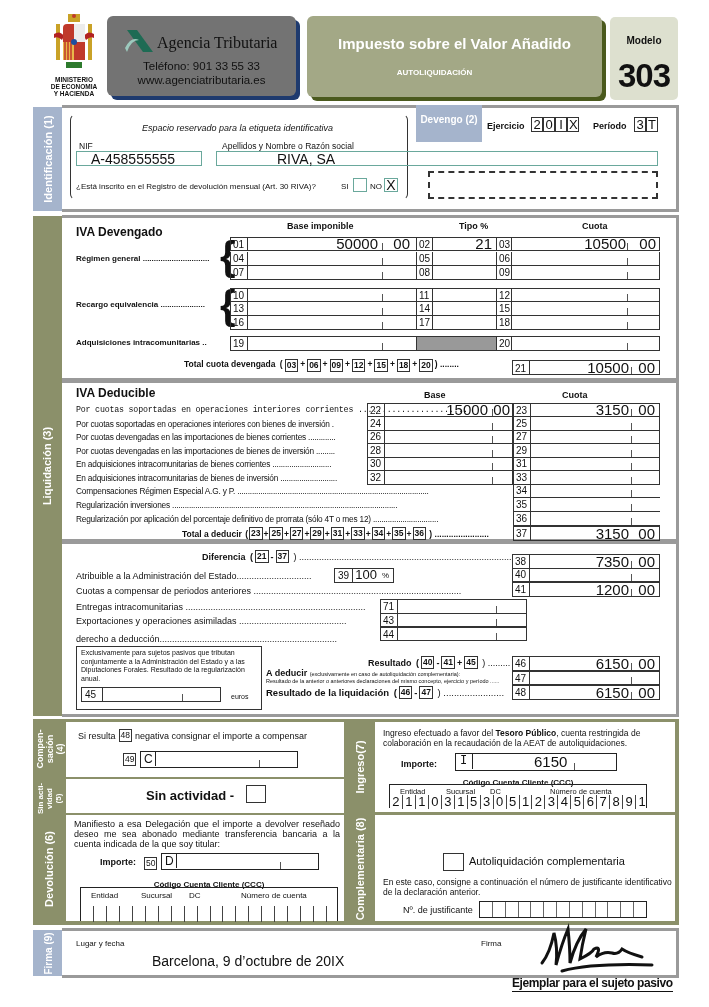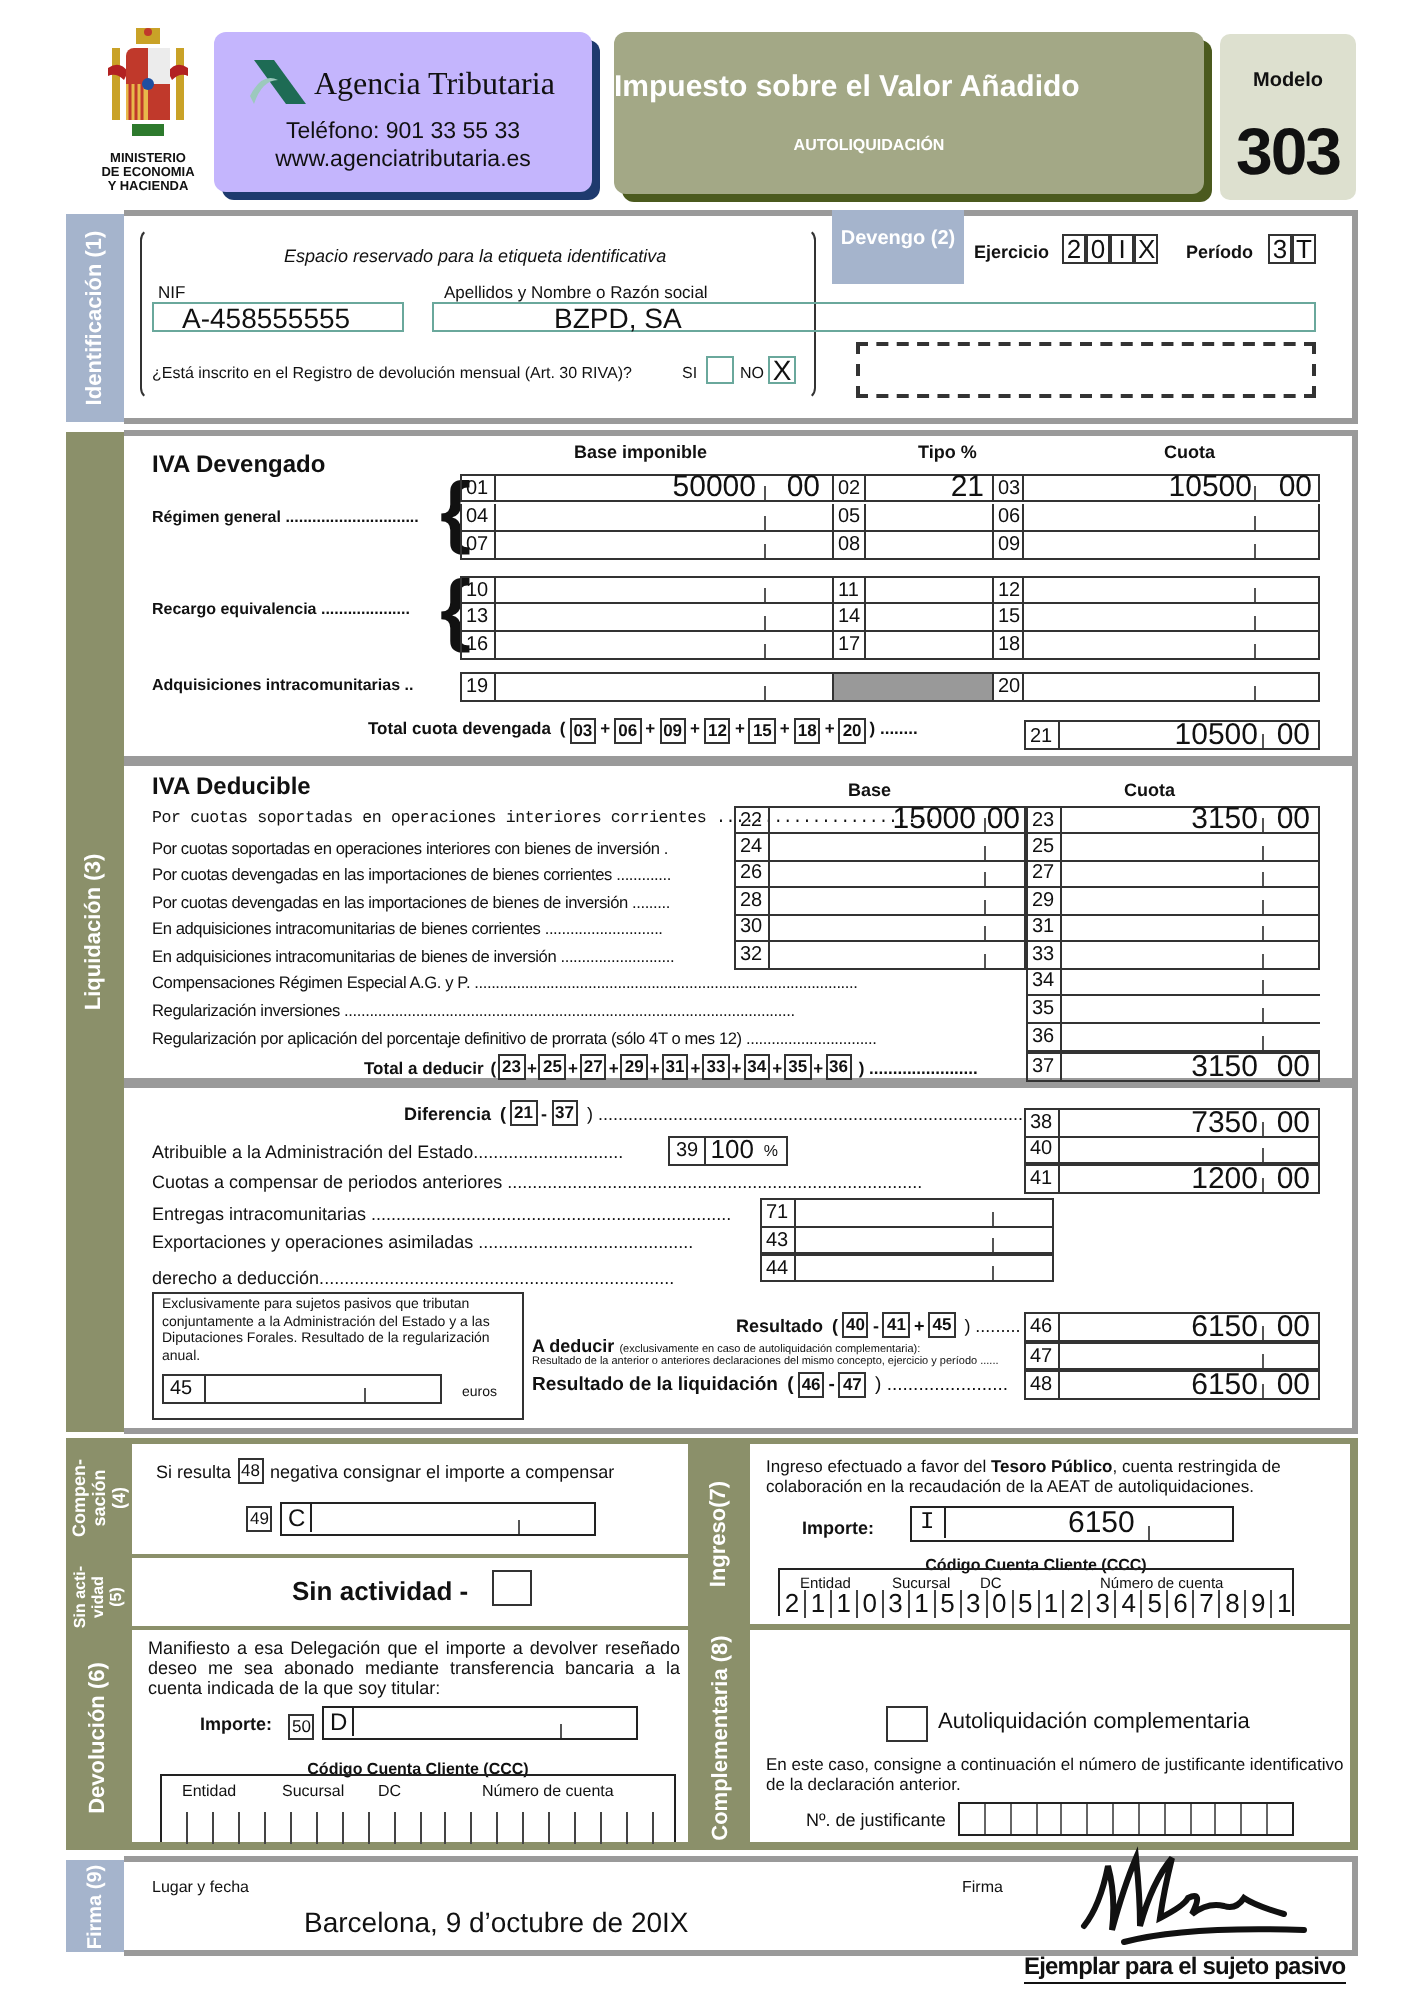--- a/index.html
+++ b/index.html
@@ -2,27 +2,27 @@
 <html><head>
 <meta charset="utf-8">
 <style>
 *{box-sizing:border-box;margin:0;padding:0}
 body{width:709px;height:1007px;background:#fff;font-family:"Liberation Sans",sans-serif;color:#111;position:relative;overflow:hidden}
 .abs{position:absolute}
 
 .ministry{left:44px;top:12px;width:60px;height:88px;text-align:center}
 .ministry .crest{width:44px;height:60px;margin:0 auto;position:relative}
 .ministry .mtxt{font-size:6.5px;font-weight:bold;line-height:7px;margin-top:4px}
-.agency{left:107px;top:16px;width:189px;height:80px;background:#c4b5fd;border-radius:6px;box-shadow:4px 4px 0 #1e3a6e}
+.agency{left:107px;top:16px;width:189px;height:80px;background:#737373;border-radius:6px;box-shadow:4px 4px 0 #1e3a6e}
 .agency .logo{position:absolute;left:16px;top:14px;width:34px;height:22px}
 .agency .name{position:absolute;left:50px;top:18px;font-family:"Liberation Serif",serif;font-size:16px;color:#111}
 .agency .tel{position:absolute;left:0;right:0;top:44px;text-align:center;font-size:11.5px}
 .agency .web{position:absolute;left:0;right:0;top:58px;text-align:center;font-size:11.5px}
 .tax{left:307px;top:16px;width:295px;height:81px;background:#a3a886;border-radius:6px;box-shadow:4px 4px 0 #4b5a1e}
-.tax .t1{position:absolute;left:0;right:0;top:19px;color:#fff;font-weight:bold;font-size:15px}
+.tax .t1{position:absolute;left:0;right:0;top:19px;text-align:center;color:#fff;font-weight:bold;font-size:15px}
 .tax .t2{position:absolute;left:0;right:0;top:52px;text-align:center;color:#fff;font-weight:bold;font-size:8px;padding-right:40px}
 .modelo{left:610px;top:17px;width:68px;height:83px;background:#dde0cf;border-radius:5px}
 .modelo .ml{position:absolute;left:0;right:0;top:18px;text-align:center;font-size:10px;font-weight:bold}
 .modelo .mn{position:absolute;left:0;right:0;top:40px;text-align:center;font-size:33px;font-weight:bold;letter-spacing:-1px}
 
 .side{color:#fff;font-weight:bold;display:flex;align-items:center;justify-content:center}
 .side span{transform:rotate(-90deg);white-space:nowrap;font-size:11px}
 .bluetab{background:#a5b4cc}
 .greentab{background:#8b906a}
 
@@ -89,21 +89,21 @@
 <div class="abs side bluetab" style="left:33px;top:107px;width:29px;height:104px">
     <span>Identificación (1)</span>
   </div>
 <div class="abs sect" style="left:62px;top:105px;width:617px;height:107px;border-left:none">
 
   <div class="abs" style="left:8px;top:6px;width:338px;height:86px;border-left:1px solid #333;border-right:1px solid #333;border-radius:6px;border-top:1px solid transparent;border-bottom:1px solid transparent"></div>
   <div class="lbl" style="left:80px;top:15px;font-style:italic;font-size:9px">Espacio reservado para la etiqueta identificativa</div>
   <div class="lbl" style="left:17px;top:33px;font-size:8.5px">NIF</div>
   <div class="abs" style="left:14px;top:43px;width:126px;height:15px;border:1px solid #6aa89c;font-size:14px;padding-left:14px;line-height:15px">A-458555555</div>
   <div class="lbl" style="left:160px;top:33px;font-size:8.5px">Apellidos y Nombre o Razón social</div>
-  <div class="abs" style="left:154px;top:43px;width:442px;height:15px;border:1px solid #6aa89c;font-size:14px;padding-left:60px;line-height:15px">BZPD, SA</div>
+  <div class="abs" style="left:154px;top:43px;width:442px;height:15px;border:1px solid #6aa89c;font-size:14px;padding-left:60px;line-height:15px">RIVA, SA</div>
   <div class="lbl" style="left:14px;top:74px;font-size:8px">¿Está inscrito en el Registro de devolución mensual (Art. 30 RIVA)?</div>
   <div class="lbl" style="left:279px;top:74px;font-size:8px">SI</div>
   <div class="chk" style="left:291px;top:70px;width:14px;height:14px;border-color:#6aa89c"></div>
   <div class="lbl" style="left:308px;top:74px;font-size:8px">NO</div>
   <div class="chk" style="left:322px;top:70px;width:14px;height:14px;border-color:#6aa89c;font-size:14px;line-height:13px;text-align:center">X</div>
 
   <div class="abs" style="left:366px;top:63px;width:230px;height:28px;border:2px dashed #333"></div>
 
   <div class="abs side bluetab" style="left:354px;top:-3px;width:66px;height:37px;align-items:flex-start;padding-top:9px">
       <span style="transform:none;font-size:10px">Devengo (2)</span>

